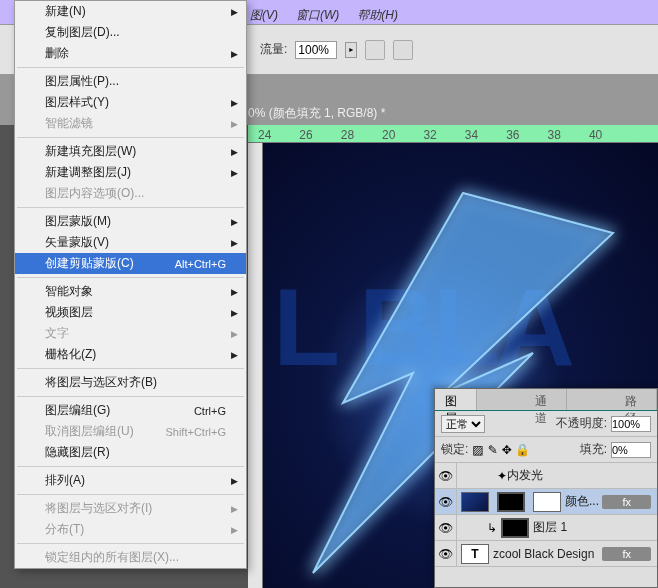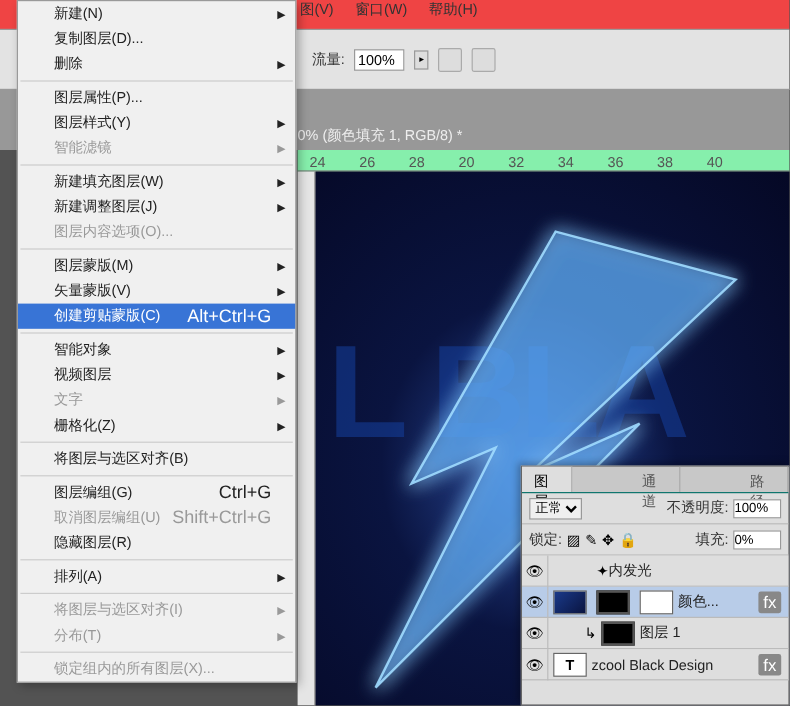--- a/index.html
+++ b/index.html
@@ -1,53 +1,53 @@
 <!DOCTYPE html>
 <html><head>
 <meta charset="utf-8">
 <style>
 *{margin:0;padding:0;box-sizing:border-box;font-family:"Microsoft YaHei",SimSun,sans-serif;font-size:12px;}
 body{width:658px;height:588px;background:#535353;overflow:hidden;position:relative;}
-.topbar{position:absolute;top:0;left:0;right:0;height:25px;background:#ef4444;border-bottom:1px solid #999;display:flex;align-items:flex-start;padding-left:250px;gap:18px;}
+.topbar{position:absolute;top:0;left:0;right:0;height:25px;background:#c4b5fd;border-bottom:1px solid #999;display:flex;align-items:flex-end;padding-left:250px;gap:18px;font-style:italic;}
 .topbar span{color:#333;}
 .toolbar{position:absolute;top:25px;left:0;right:0;height:50px;background:#e3e3e3;border-bottom:1px solid #999;display:flex;align-items:center;padding-left:260px;gap:8px;}
 .toolbar .label{color:#333;text-align:center;}
 .toolbar input{width:42px;height:18px;border:1px solid #999;padding:0 2px;background:#fff;}
 .toolbar .drop{width:12px;height:16px;border:1px solid #999;background:#ddd;display:inline-flex;align-items:center;justify-content:center;font-size:8px;}
 .toolbar .ic{width:20px;height:20px;border:1px solid #aaa;background:#ddd;border-radius:2px;}
 .tabbar{position:absolute;top:75px;left:0;right:0;height:50px;background:#989898;padding-left:248px;padding-top:30px;color:#eee;}
 .ruler{position:absolute;top:125px;left:248px;right:0;height:18px;background:#86efac;border-bottom:1px solid #777;display:flex;align-items:flex-end;font-size:9px;color:#555;gap:28px;padding-left:10px;}
 .canvas{position:absolute;top:143px;left:263px;right:0;bottom:0;background:radial-gradient(ellipse at 45% 55%,#2a4a9a 0%,#0a1440 40%,#050825 100%);overflow:hidden;}
 .bgtext{position:absolute;top:120px;left:10px;font-size:110px;font-weight:900;color:rgba(20,60,150,0.6);letter-spacing:-5px;font-family:Arial Black,sans-serif;}
 .lightning{position:absolute;top:30px;left:20px;width:350px;height:420px;}
 .menu{position:absolute;top:0;left:14px;width:233px;background:#f0f0f0;border:1px solid #999;box-shadow:3px 3px 8px rgba(0,0,0,0.3);}
 .menu .item{height:21px;display:flex;align-items:center;padding:0 20px 0 30px;position:relative;cursor:default;}
 .menu .item.disabled{color:#999;}
 .menu .item:not(.disabled){color:#222;}
 .menu .item.sel{background:#3874d6;color:#fff;}
 .menu .sep{height:1px;background:#ccc;margin:3px 2px;}
-.menu .shortcut{margin-left:auto;font-size:15px;}
+.menu .shortcut{margin-left:auto;font-size:11px;}
 .menu .arrow{position:absolute;right:8px;font-size:9px;}
 .panel{position:absolute;right:0;bottom:0;width:224px;height:200px;background:#dedede;border:1px solid #666;box-shadow:-2px -2px 6px rgba(0,0,0,0.3);}
 .ptabs{height:22px;background:#c8c8c8;display:flex;border-bottom:1px solid #0f766e;gap:48px;}
 .ptab{padding:4px 10px;color:#555;border-right:1px solid #aaa;}
 .ptab.act{background:#dedede;color:#000;}
 .prow{height:26px;display:flex;align-items:center;padding:0 6px;border-bottom:1px solid #bbb;gap:4px;}
 .prow select{height:18px;border:1px solid #999;font-size:11px;}
 .prow .lbl{color:#333;}
 .prow input{width:40px;height:16px;border:1px solid #999;font-size:11px;}
 .layers{padding:0;}
 .layer{height:26px;display:flex;align-items:center;border-bottom:1px solid #bbb;background:#dedede;}
 .layer.sel{background:#b8cce8;}
 .layer .eye{width:22px;height:26px;border-right:1px solid #bbb;display:flex;align-items:center;justify-content:center;}
 .layer .thumb{width:28px;height:20px;border:1px solid #666;margin:0 4px;background:#fff;}
 .layer .thumb.dark{background:#000;border:2px solid #555;}
 .layer .thumb.blue{background:linear-gradient(135deg,#1a3a8a,#0a1440);}
 .layer .txt{font-size:12px;color:#222;}
-.layer .fx{margin-left:auto;background:#888;color:#fff;padding:1px 4px;font-size:14px;margin-right:6px;border-radius:2px;}
+.layer .fx{margin-left:auto;background:#888;color:#fff;padding:1px 20px;font-size:11px;margin-right:6px;border-radius:2px;}
 .vruler{position:absolute;top:143px;left:248px;width:15px;bottom:0;background:#e5e5e5;border-right:1px solid #777;}
 .sidebar{position:absolute;top:0;left:0;width:14px;height:75px;background:#ddd;border-right:1px solid #999;}
 </style>
 </head>
 <body>
 
 <div class="sidebar"></div>
 
 <div class="topbar">
   <span>图(V)</span>

